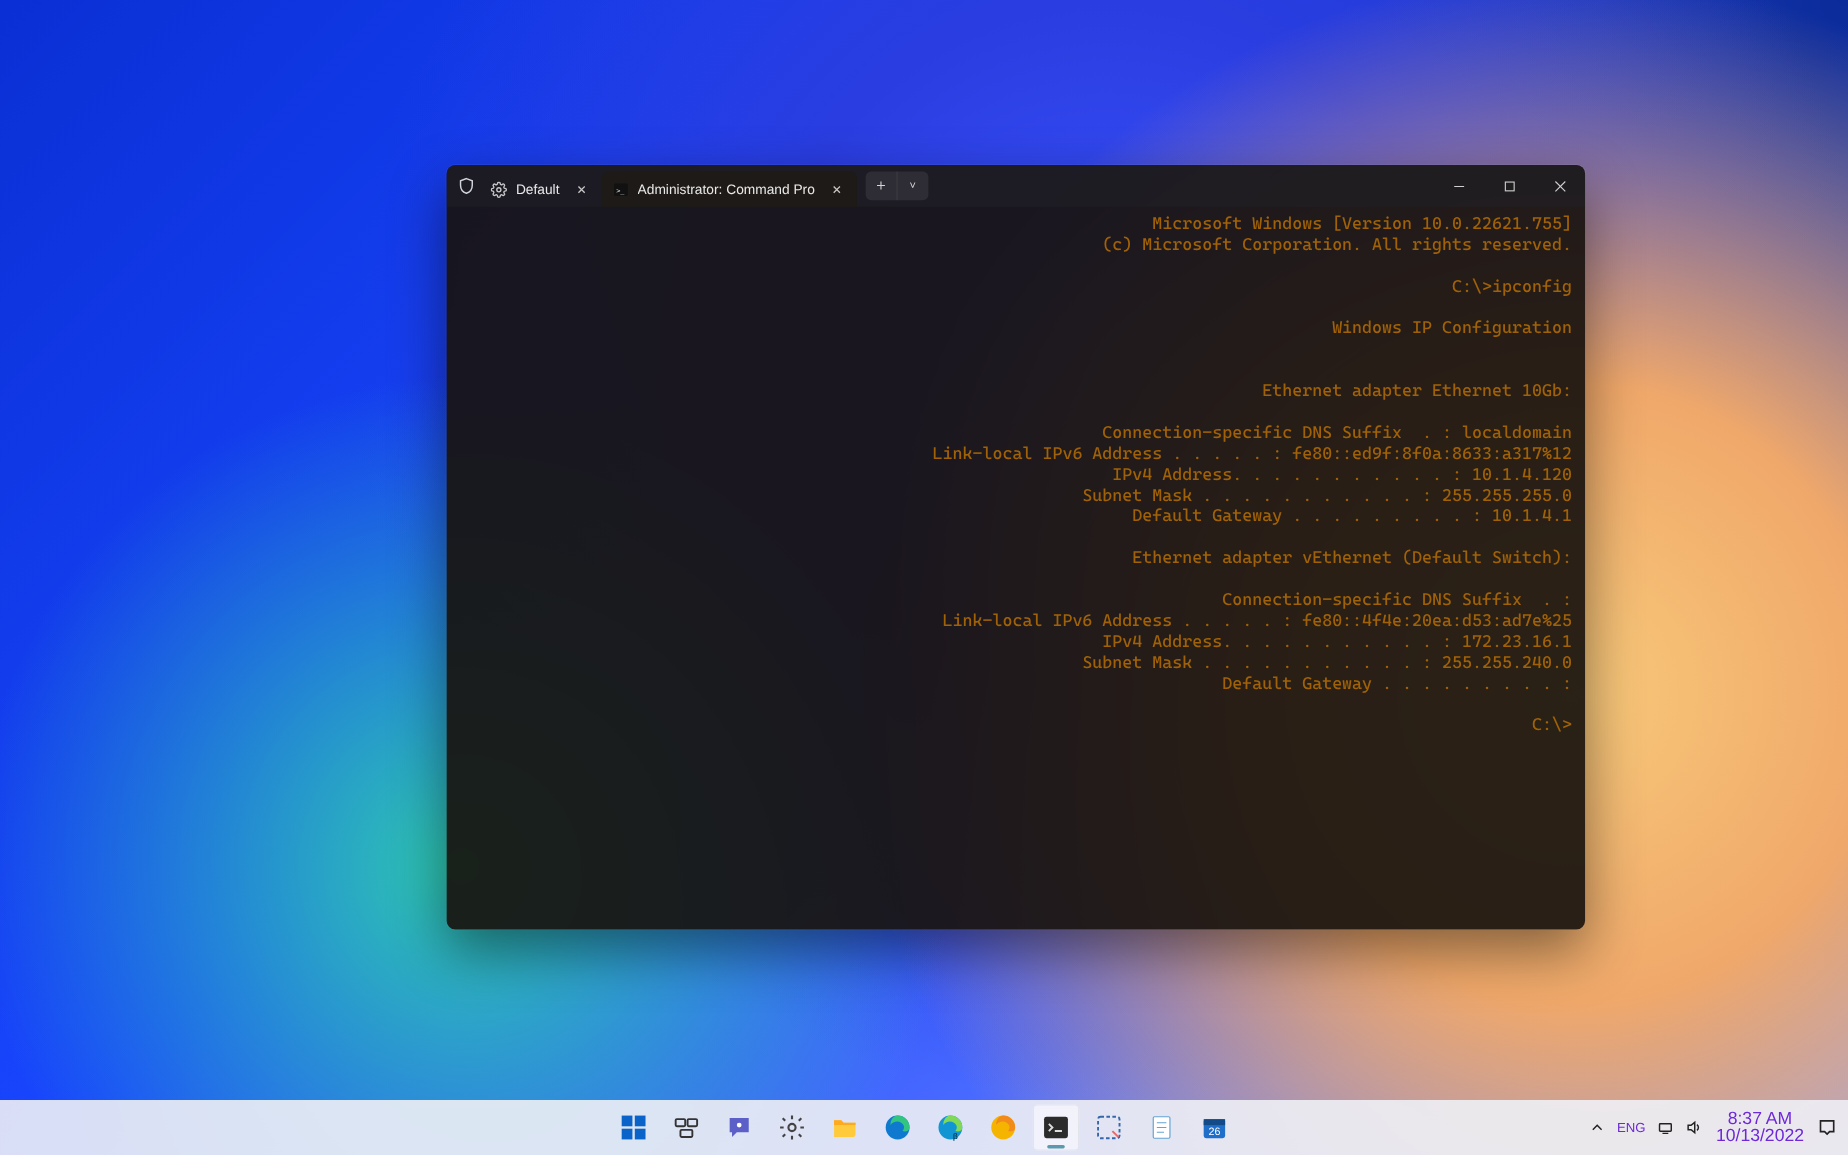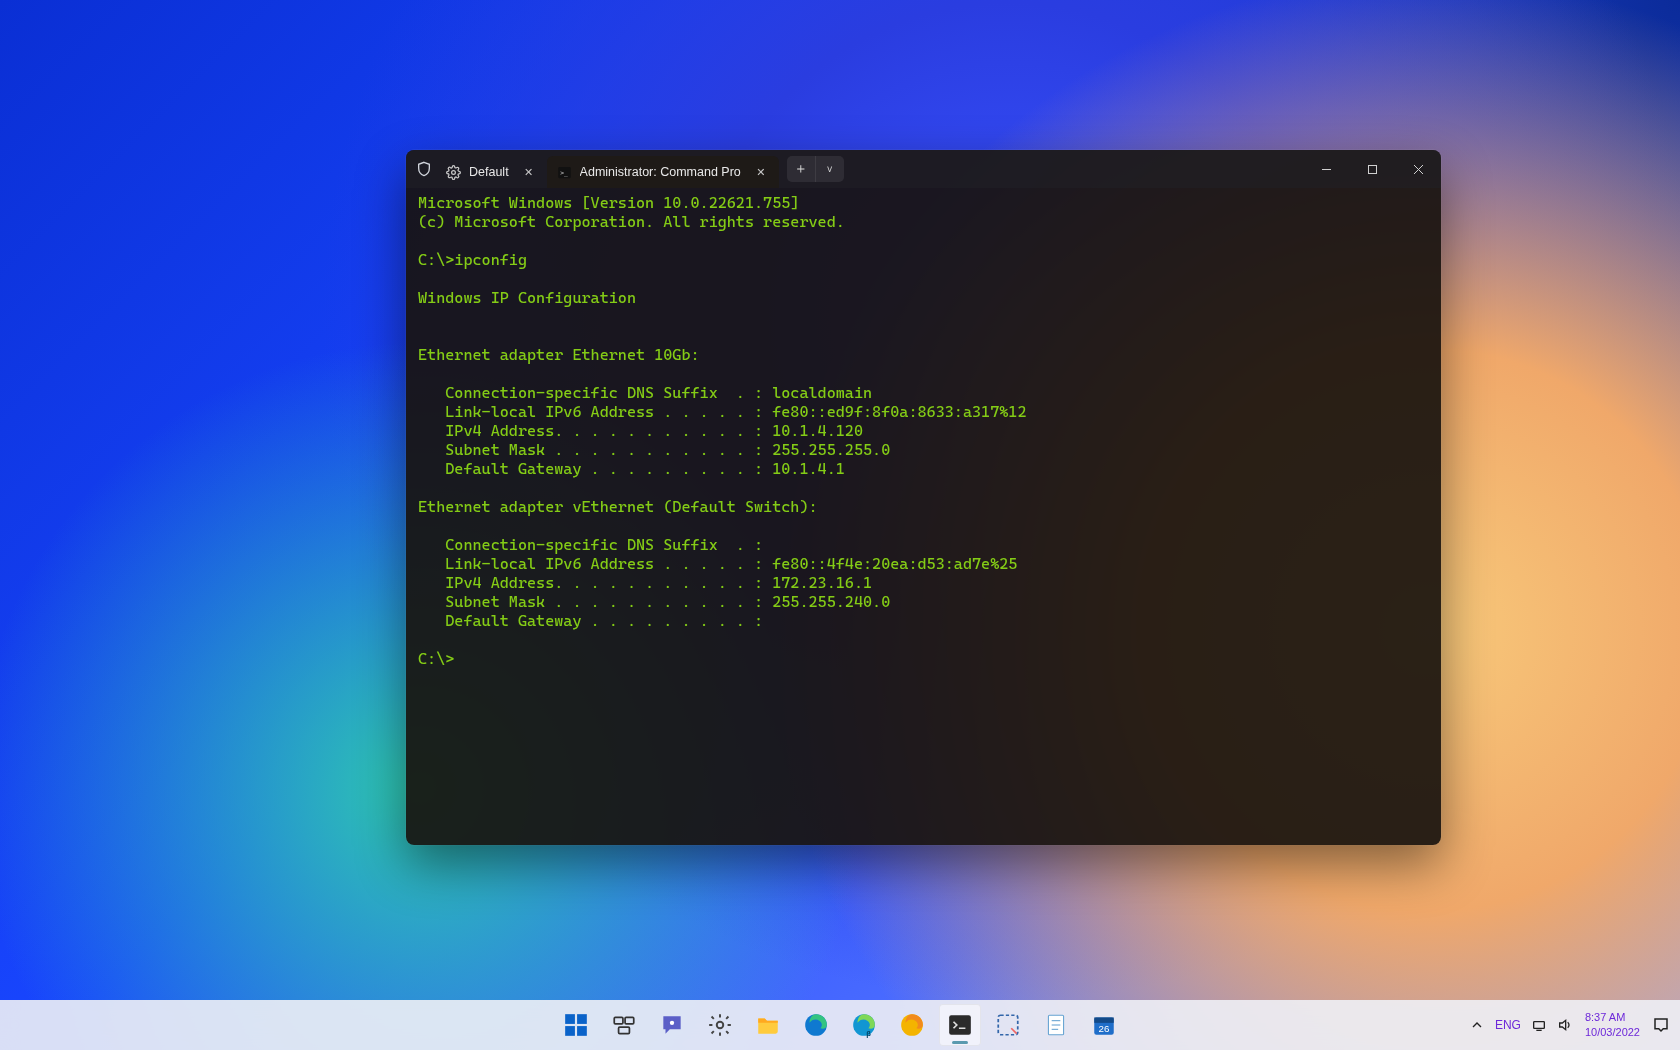--- a/index.html
+++ b/index.html
@@ -93,23 +93,24 @@
     color:#d0d0d0;
   }
   .win-btn svg { width: 11px; height: 11px; }
 
   .terminal-body {
     flex: 1;
     padding: 6px 12px 12px 12px;
     font-family: Consolas, "Cascadia Mono", monospace;
     font-size: 15.5px;
     line-height: 19px;
-    color: #84cc16;
+    color: #a16207;
     white-space: pre;
     overflow: hidden;
+    text-align: right;
   }
 
   
   .taskbar {
     position: absolute;
     left: 0; right: 0; bottom: 0;
     height: 50px;
     background: rgba(238,240,245,0.9);
     backdrop-filter: blur(20px);
     display: flex;
@@ -136,21 +137,21 @@
   .tb-item svg, .tb-item .ic { width: 26px; height: 26px; }
 
   .taskbar-right {
     margin-left: auto;
     display: flex; align-items: center; gap: 12px;
     padding-right: 10px;
     font-size: 12px; color: #6d28d9;
   }
   .tray-icons { display:flex; gap:10px; align-items:center; }
   .tray-icons .ti { width:16px; height:16px; color:#222; }
-  .clock { text-align: left; line-height: 15px; font-size: 11px; }
+  .clock { text-align: center; line-height: 15px; font-size: 16px; }
   .notif-icon { width: 18px; height: 18px; color:#222; }
 
   .lang { font-size: 12px; }
 </style>
 </head>
 <body>
 
 <div class="wallpaper"></div>
 
 <div class="terminal-window">
@@ -322,19 +323,19 @@
           <rect x="4" y="7" width="16" height="10" rx="1"></rect>
           <line x1="8" y1="20" x2="16" y2="20"></line>
         </svg>
       <svg class="ti" viewBox="0 0 24 24" fill="none" stroke="currentColor" stroke-width="2">
           <polygon points="4 9 8 9 13 5 13 19 8 15 4 15"></polygon>
           <path d="M16 8a5 5 0 0 1 0 8"></path>
         </svg>
     </div>
     <div class="clock">
       <div>8:37 AM</div>
-      <div>10/03/2022</div>
+      <div>10/13/2022</div>
     </div>
     <svg class="notif-icon" viewBox="0 0 24 24" fill="none" stroke="currentColor" stroke-width="2">
       <path d="M20 4H4v13h5l3 3 3-3h5z"></path>
     </svg>
   </div>
 </div>
 
 </body></html>

